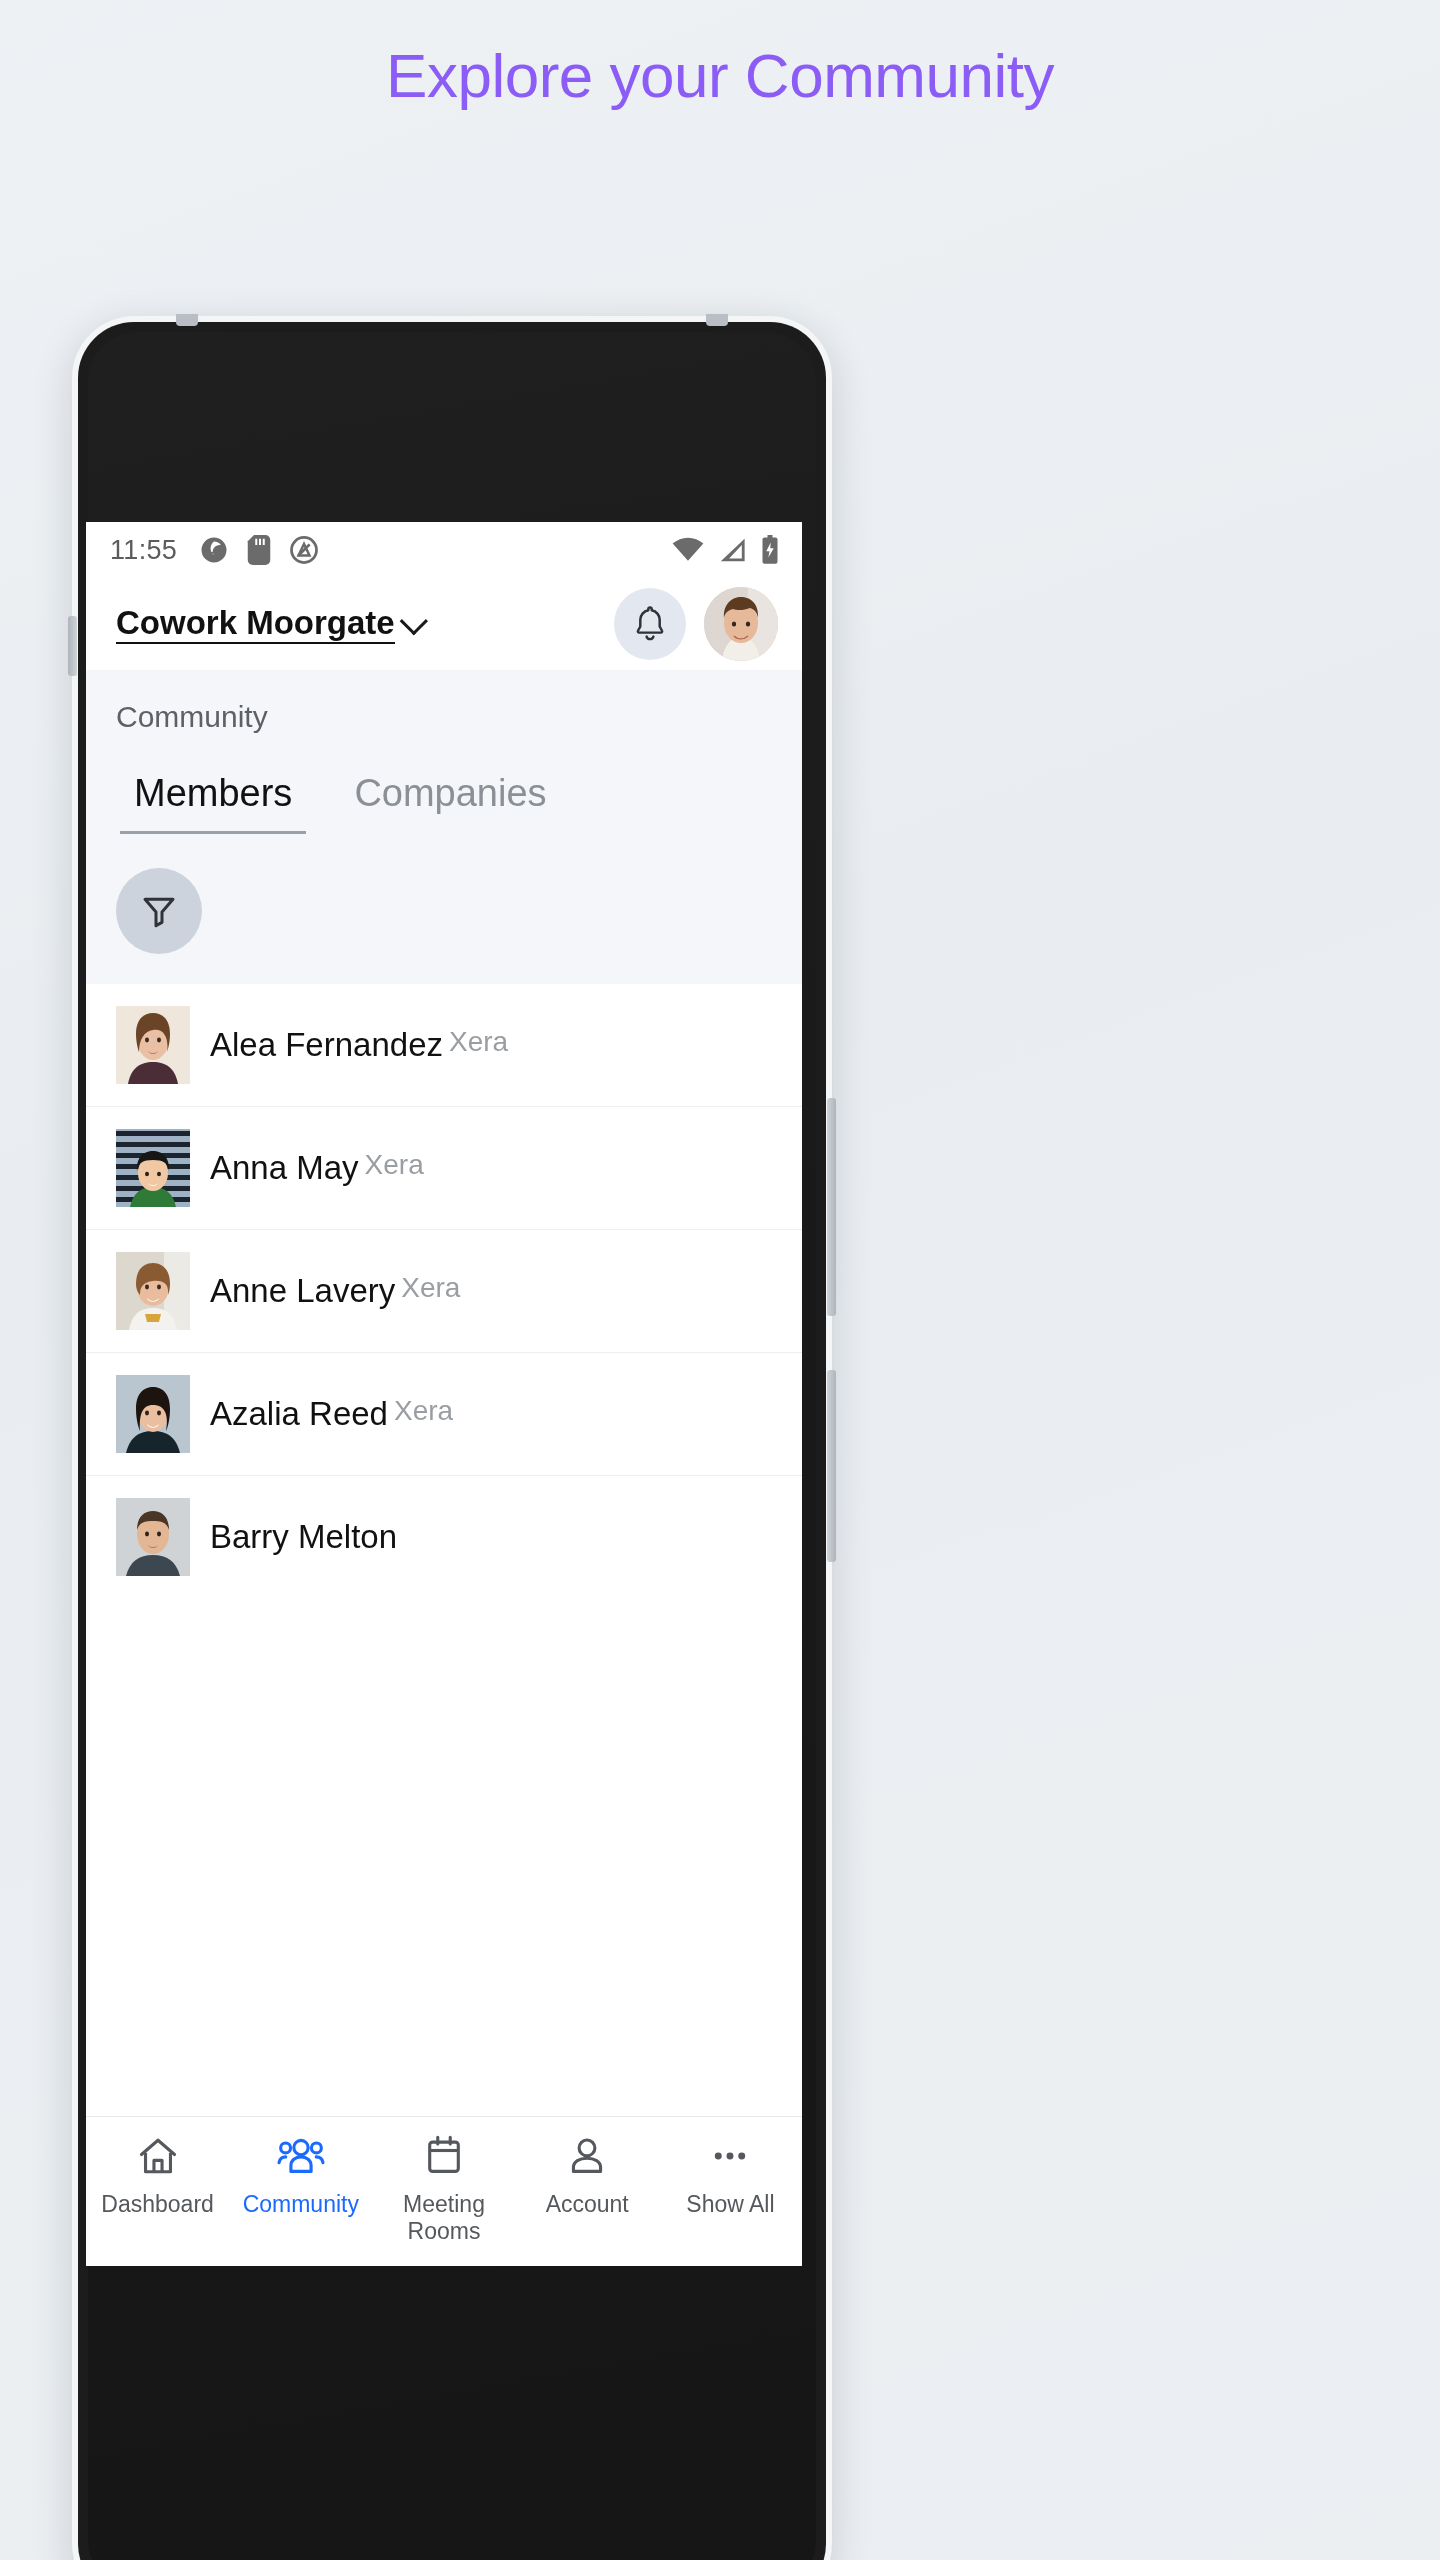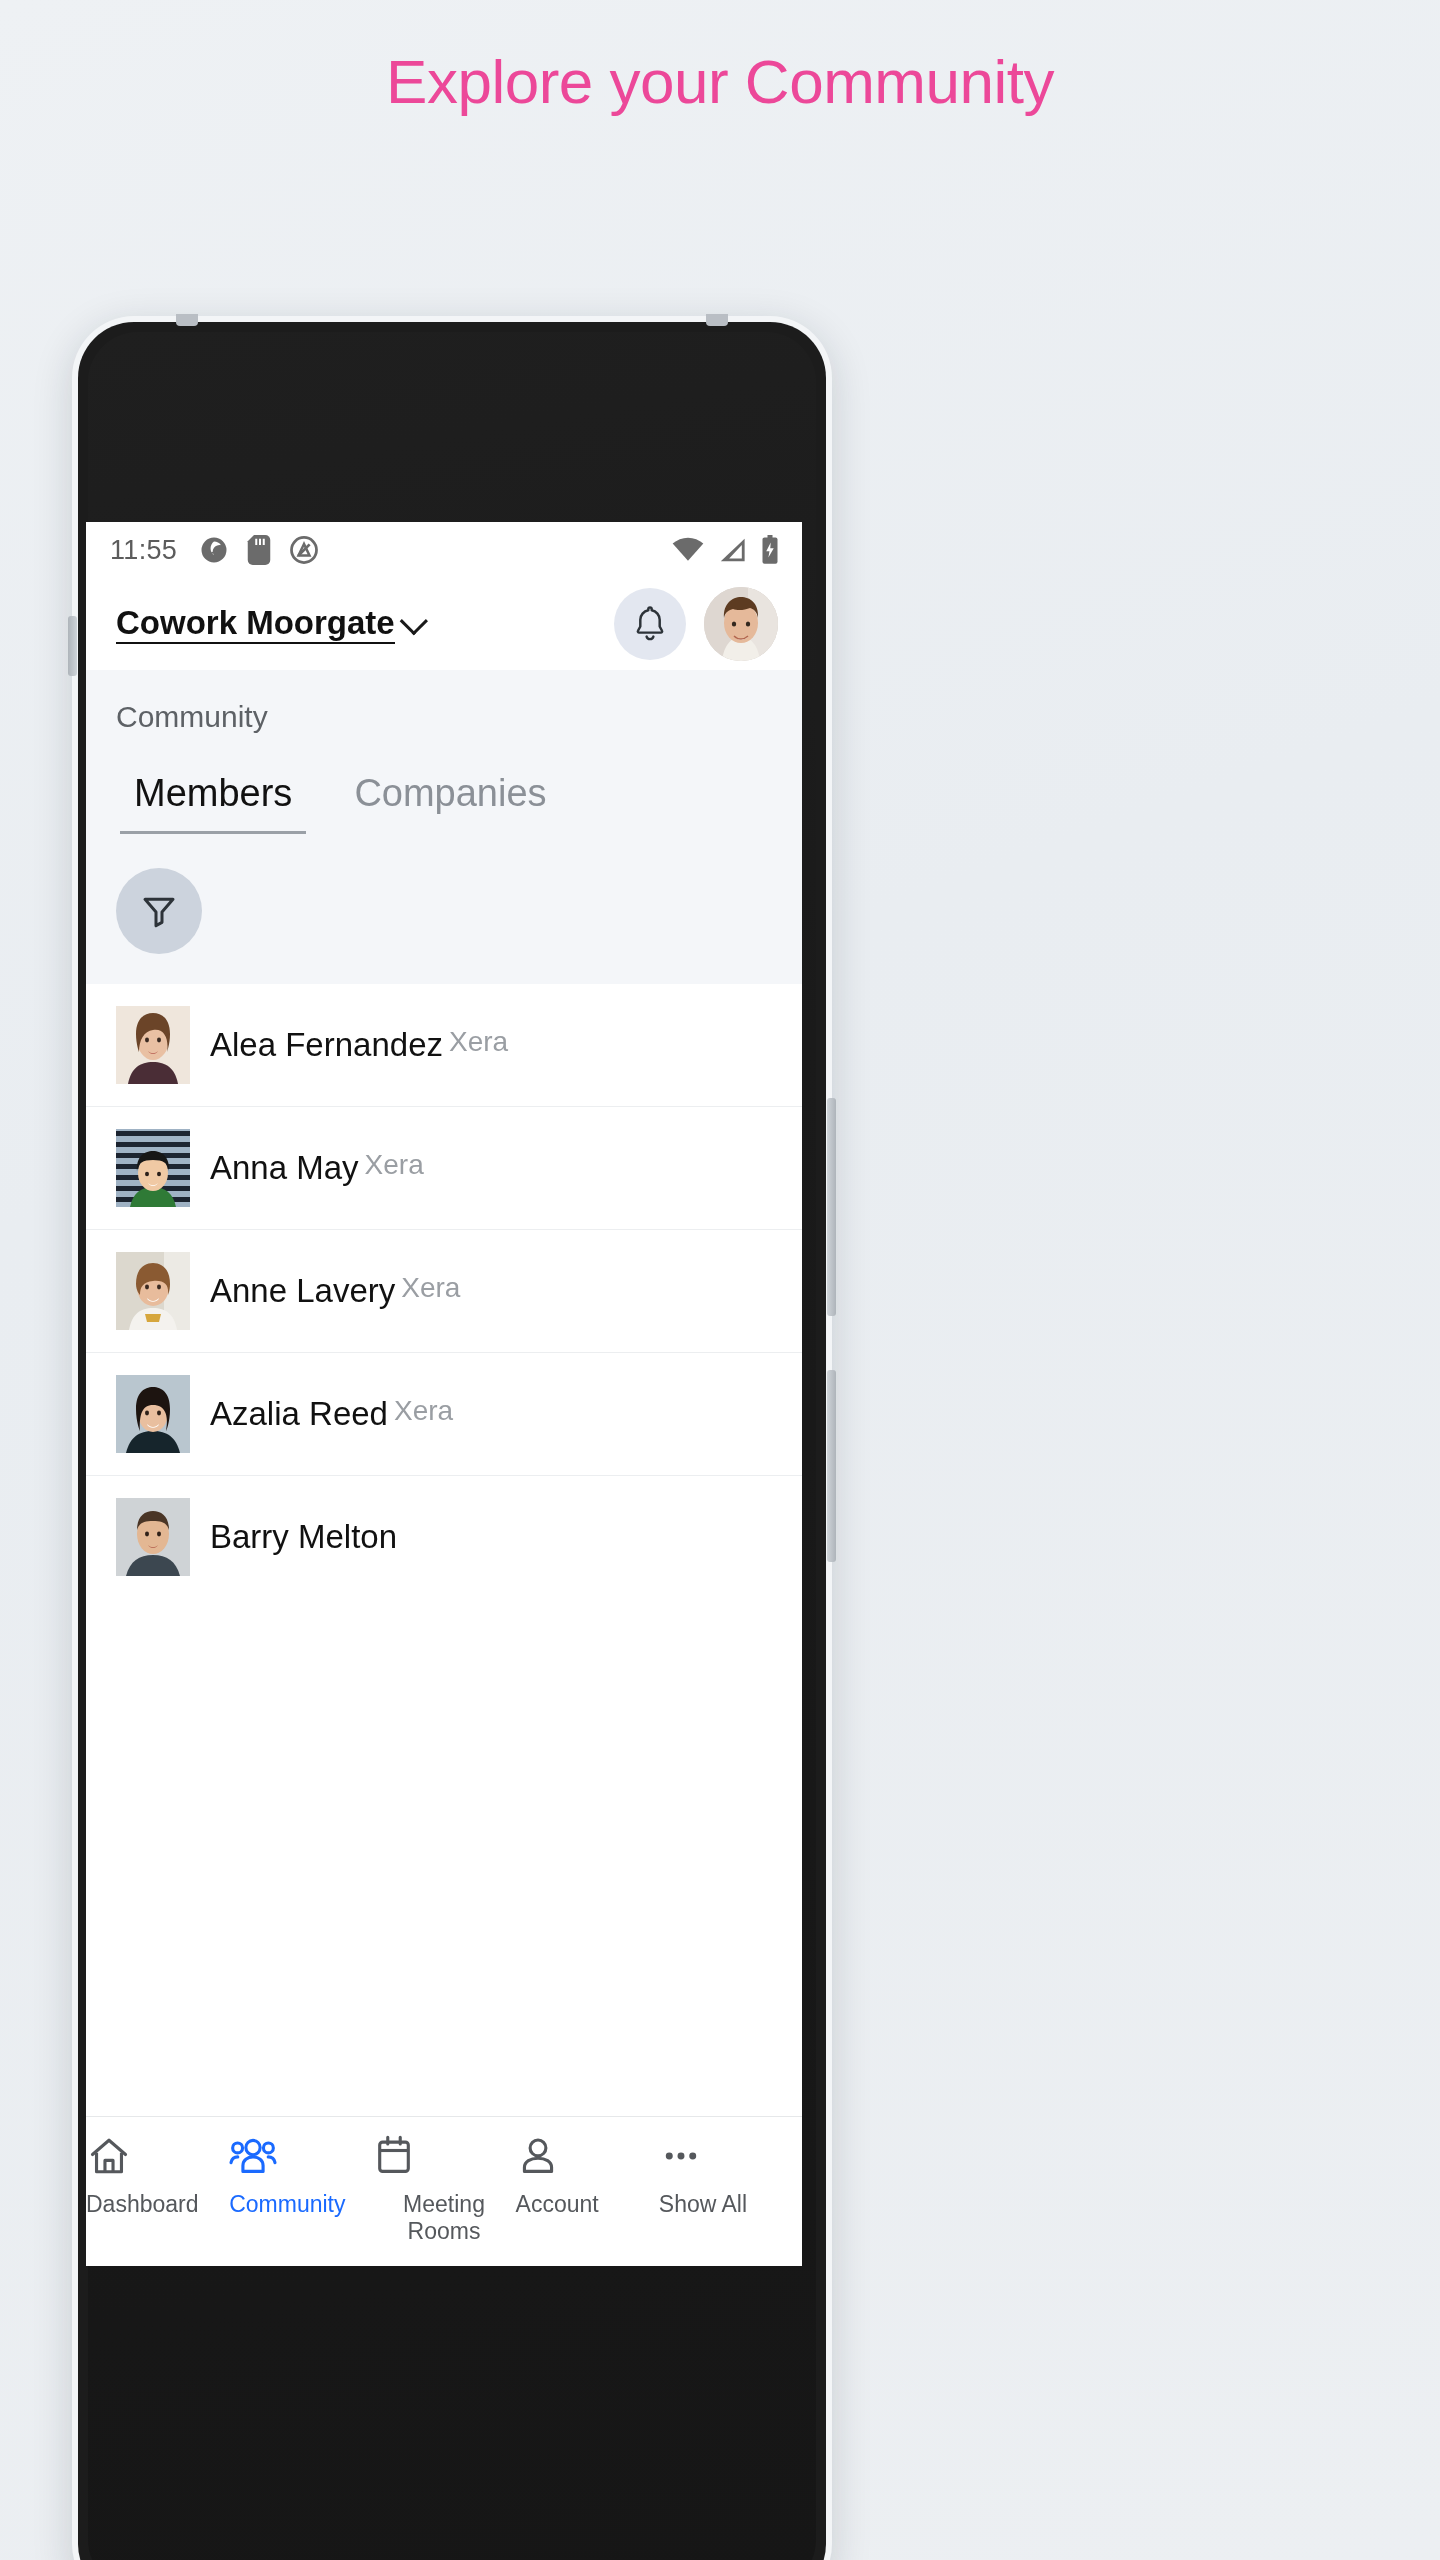--- a/index.html
+++ b/index.html
@@ -9,25 +9,25 @@
     overflow: hidden;
   }
   body {
     background: linear-gradient(160deg, #eef1f4 0%, #e9edf1 40%, #eceff2 100%);
     position: relative;
   }
 
   
   .headline {
     position: absolute;
-    top: 46px; left: 0; width: 1440px;
+    top: 40px; left: 0; width: 1440px;
     text-align: center;
     font-size: 62px;
     font-weight: 400;
-    color: #ec4899;
+    color: #8b5cf6;
     letter-spacing: -0.5px;
   }
 
   
   .device {
     position: absolute;
     left: 72px; top: 316px;
     width: 760px; height: 2290px;
   }
   .device-outer {
@@ -269,21 +269,21 @@
     background: #fff;
     border-top: 1px solid #e6e8ea;
     display: flex;
     align-items: flex-start;
     padding-top: 16px;
   }
   .nav-item {
     flex: 1;
     display: flex;
     flex-direction: column;
-    align-items: flex-start;
+    align-items: center;
     gap: 12px;
     cursor: pointer;
   }
   .nav-label {
     font-size: 23px;
     color: #55585c;
     text-align: center;
     line-height: 1.18;
   }
   .nav-item.active .nav-label { color: #1a6aff; }

